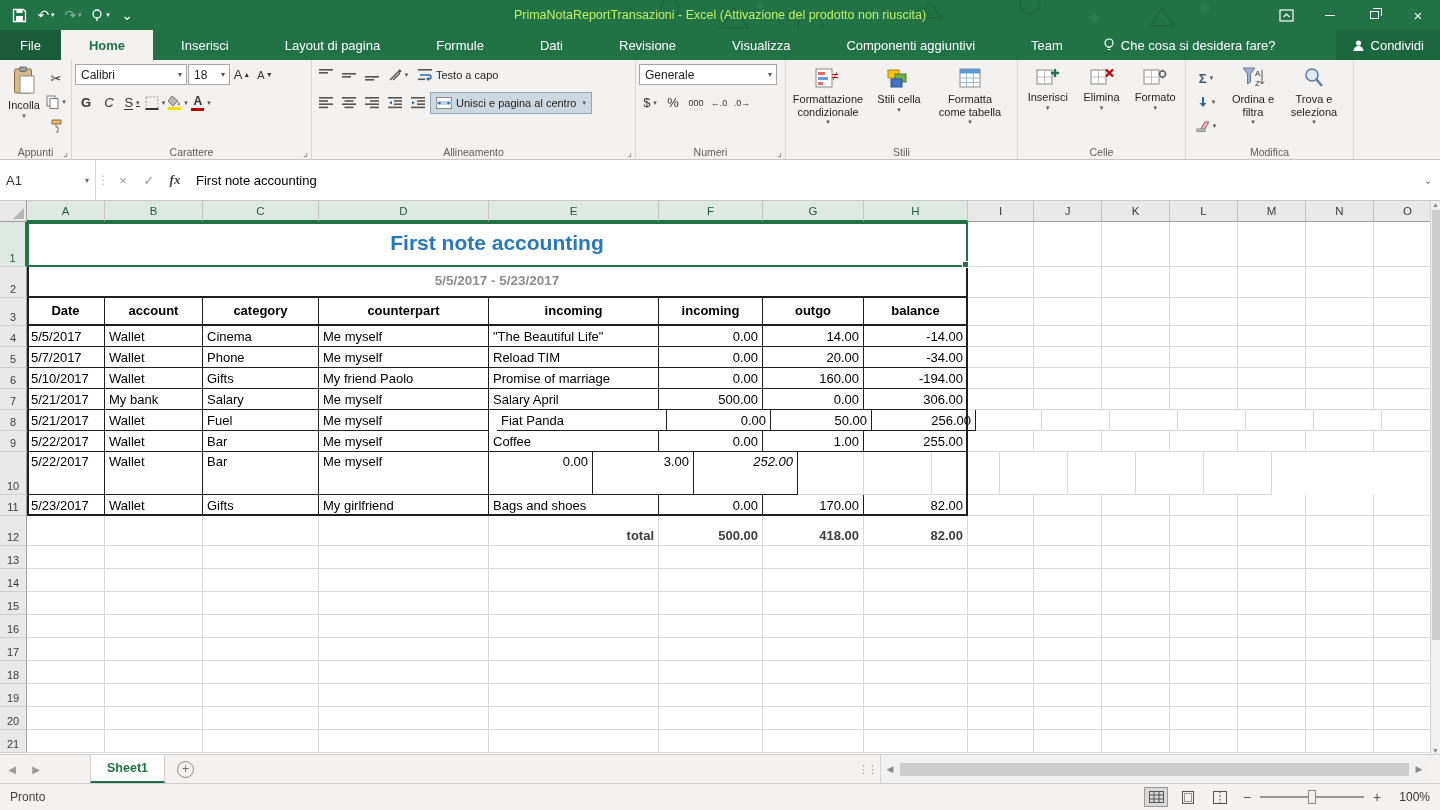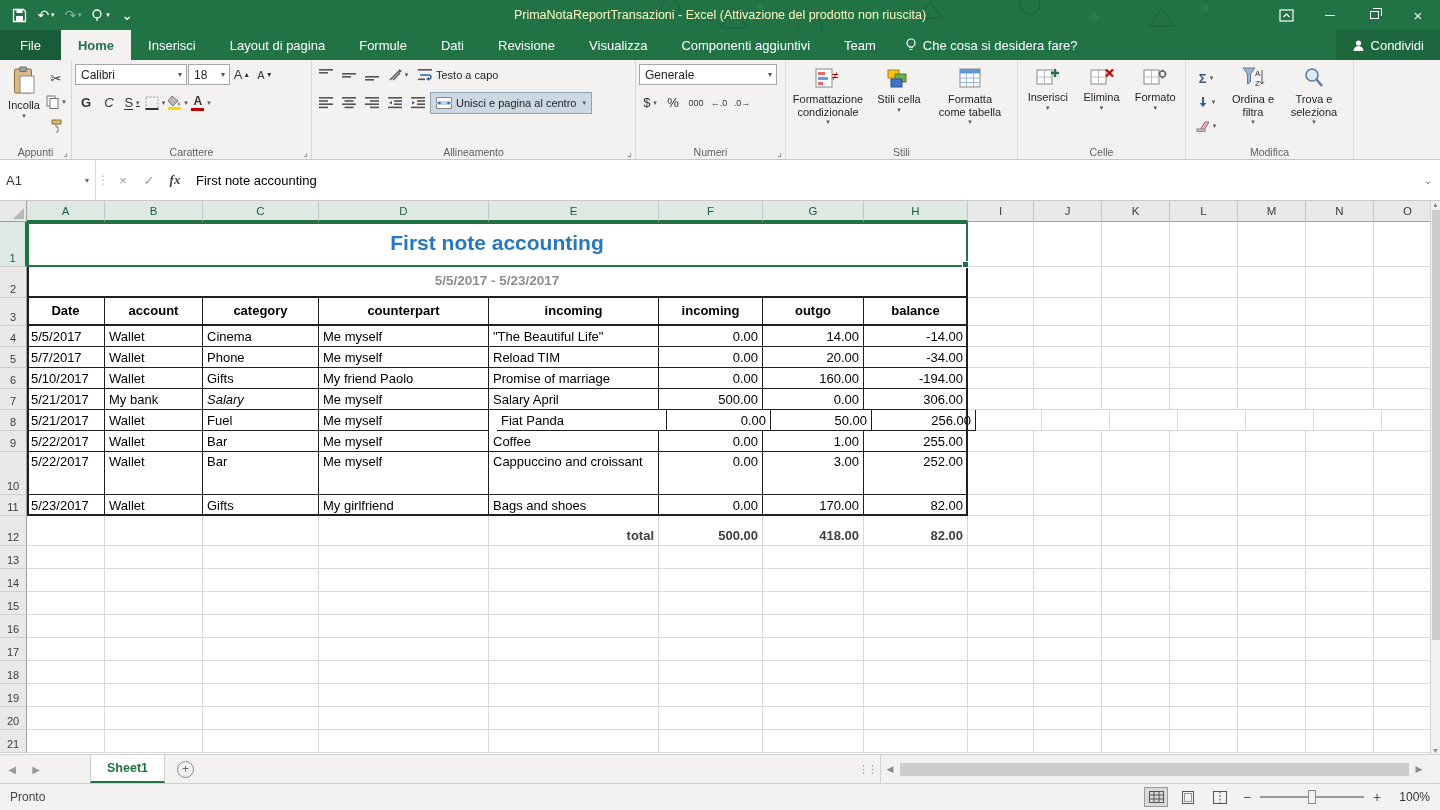--- a/index.html
+++ b/index.html
@@ -7,31 +7,31 @@
 body{font-family:"Liberation Sans",sans-serif;background:#fff;user-select:none}
 .app{position:relative;width:1440px;height:810px;background:#e6e6e6;overflow:hidden}
 
 
 .titlebar{position:absolute;top:0;left:0;right:0;height:30px;background:#217346;color:#fff;display:flex;align-items:center}
 .tb-art{position:absolute;right:190px;top:0;opacity:.55;pointer-events:none}
 .qat{display:flex;align-items:center;gap:1px;padding-left:6px;z-index:2}
 .qbtn{min-width:26px;height:26px;display:flex;align-items:center;justify-content:center;font-size:14px;color:#fff;gap:1px}
 .qbtn .tiny-dd{font-size:7px;margin-left:1px}
 .qbtn.dis{opacity:.45}
-.tb-title{position:absolute;left:200px;right:200px;text-align:center;font-size:12.5px;color:#fef9c3;pointer-events:none;white-space:nowrap;overflow:hidden}
+.tb-title{position:absolute;left:200px;right:200px;text-align:center;font-size:12.5px;color:#bef264;pointer-events:none;white-space:nowrap;overflow:hidden}
 .winbtns{position:absolute;right:0;top:0;display:flex;height:30px;z-index:2}
 .winbtn{width:44px;height:30px;display:flex;align-items:center;justify-content:center;font-size:15px;color:#fff}
 .min-glyph{width:10px;height:1px;background:#fff;display:block}
 .restore-glyph{position:relative;width:9px;height:8px;border:1px solid #fff;display:block}
 .restore-glyph::before{content:"";position:absolute;left:2px;top:-4px;width:8px;height:7px;border:1px solid #fff;border-bottom:none;border-left:none}
 
 
 .tabsrow{position:absolute;top:30px;left:0;right:0;height:30px;background:#217346;display:flex;align-items:stretch;color:#fff;font-size:13px}
 .filetab{background:#1a5c38;padding:0 20px;display:flex;align-items:center}
-.rtab{padding:0 17px;display:flex;align-items:center;white-space:nowrap}
+.rtab{padding:0 28px;display:flex;align-items:center;white-space:nowrap}
 .rtab.active{background:#f3f2f1;color:#217346;font-weight:bold}
 .tellme{padding:0 12px;display:flex;align-items:center;gap:6px;white-space:nowrap}
 .share{margin-left:auto;display:flex;align-items:center;gap:6px;padding:0 16px;background:rgba(0,0,0,.10);white-space:nowrap}
 
 
 .ribbon{position:absolute;top:60px;left:0;right:0;height:100px;background:#f3f2f1;border-bottom:1px solid #c6c6c6;display:flex;font-size:11px;color:#252423}
 .rgroup{position:relative;border-right:1px solid #d8d8d8;padding:2px 3px 15px 3px;flex:0 0 auto}
 .glabel{position:absolute;bottom:1px;left:0;right:0;text-align:center;font-size:10.5px;color:#605e5c;pointer-events:none}
 .launcher{position:absolute;right:3px;bottom:1px;font-size:10px;color:#777;pointer-events:auto}
 .bigbtn{display:inline-flex;flex-direction:column;align-items:center;justify-content:flex-start;padding:4px 3px 0 3px;text-align:center;line-height:1.15;color:#252423}
@@ -683,21 +683,21 @@
           <div class="cell" style="width: 68px;"></div>
           <div class="cell" style="width: 68px;"></div>
           <div class="cell" style="width: 68px;"></div>
           <div class="cell" style="width: 68px;"></div>
           <div class="cell" style="width: 68px;"></div>
         </div>
         <div class="grow" style="height: 21px;">
           <div class="rh">7</div>
           <div class="cell tb" style="width: 78px;">5/21/2017</div>
           <div class="cell tb" style="width: 98px;">My bank</div>
-          <div class="cell tb" style="width: 116px; font-style: italic;">Salary</div>
+          <div class="cell tb" style="width: 116px;">Salary</div>
           <div class="cell tb" style="width: 170px;">Me myself</div>
           <div class="cell tb" style="width: 170px;">Salary April</div>
           <div class="cell tb num" style="width: 104px;">500.00</div>
           <div class="cell tb num" style="width: 101px;">0.00</div>
           <div class="cell tb num" style="width: 104px;">306.00</div>
           <div class="cell" style="width: 66px;"></div>
           <div class="cell" style="width: 68px;"></div>
           <div class="cell" style="width: 68px;"></div>
           <div class="cell" style="width: 68px;"></div>
           <div class="cell" style="width: 68px;"></div>
@@ -739,24 +739,23 @@
           <div class="cell" style="width: 68px;"></div>
           <div class="cell" style="width: 68px;"></div>
           <div class="cell" style="width: 68px;"></div>
         </div>
         <div class="grow" style="height: 43px;">
           <div class="rh">10</div>
           <div class="cell tb top" style="width: 78px;">5/22/2017</div>
           <div class="cell tb top" style="width: 98px;">Wallet</div>
           <div class="cell tb top" style="width: 116px;">Bar</div>
           <div class="cell tb top" style="width: 170px;">Me myself</div>
-          <div class="cell tb top" style="width: 170px;">Cappuccino and croissant</div>
           <div class="cell tb num top" style="width: 104px;">0.00</div>
           <div class="cell tb num top" style="width: 101px;">3.00</div>
-          <div class="cell tb num top" style="width: 104px;">252.00</div>
+          <div class="cell tb num top" style="width: 104px; font-style: italic;">252.00</div>
           <div class="cell" style="width: 66px;"></div>
           <div class="cell" style="width: 68px;"></div>
           <div class="cell" style="width: 68px;"></div>
           <div class="cell" style="width: 68px;"></div>
           <div class="cell" style="width: 68px;"></div>
           <div class="cell" style="width: 68px;"></div>
           <div class="cell" style="width: 68px;"></div>
         </div>
         <div class="grow" style="height: 21px;">
           <div class="rh">11</div>

